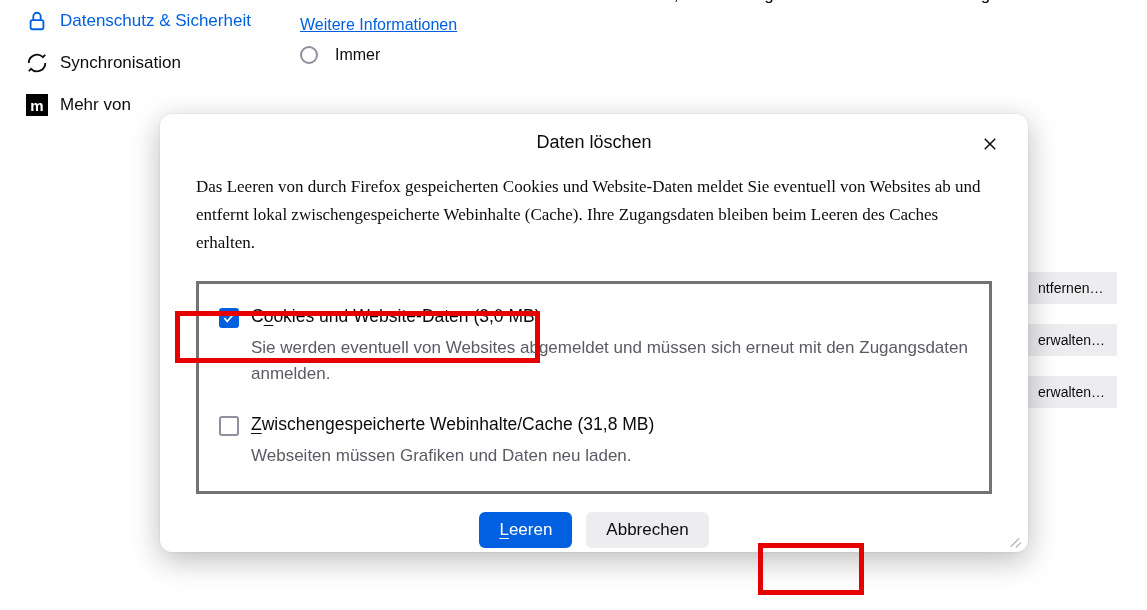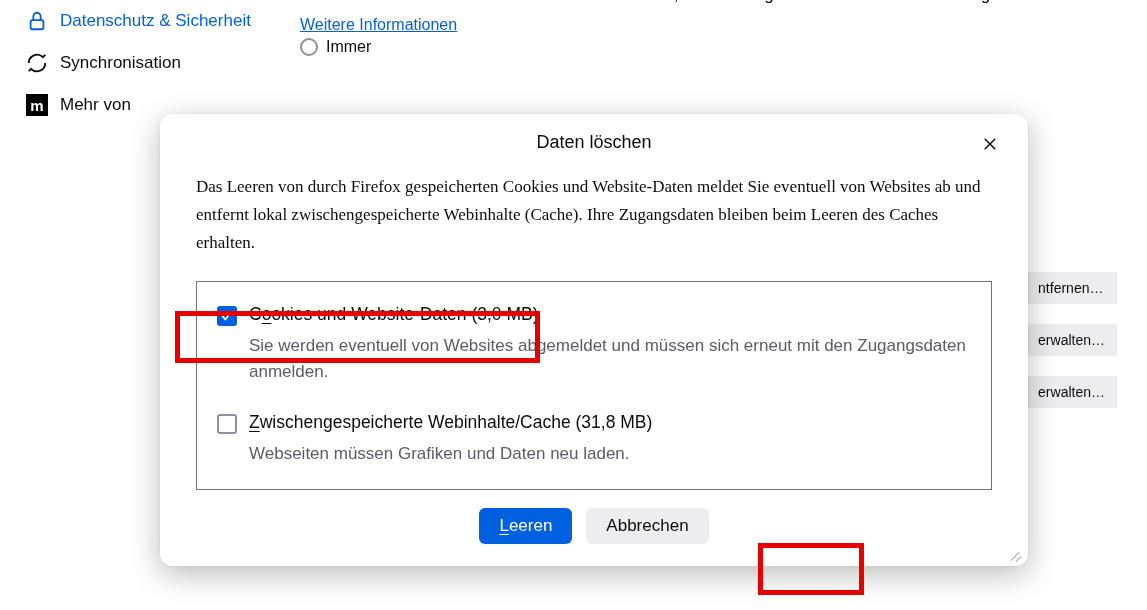--- a/index.html
+++ b/index.html
@@ -38,54 +38,54 @@
   .side-icon { width: 22px; height: 22px; display:flex; align-items:center; justify-content:center; }
   .side-icon svg { width:22px; height:22px; }
   .main {
     position: absolute;
     left: 300px;
     top: -18px;
     right: 25px;
   }
   .main p { margin: 0 0 8px 0; font-size: 17px; line-height: 1.5; }
   .link { color: #0060df; text-decoration: underline; cursor: pointer; }
-  .radio-row { display:flex; align-items:center; gap:8px; margin-top:4px; }
+  .radio-row { display:flex; align-items:center; gap:17px; margin-top:12px; }
   .radio-shape {
     width:18px; height:18px; border:2px solid #8f8f9d; border-radius:50%;
   }
   .bg-buttons {
     position:absolute; right:30px; top:272px; display:flex; flex-direction:column; gap:20px;
   }
   .bg-btn {
     background:#ededf0; font-size:14px; padding:8px 12px; color:#0c0c0d;
   }
   .overlay {
     position:absolute; inset:0; background:rgba(255,255,255,0.0);
   }
   .dialog {
     position:absolute;
     left:160px; top:114px; width:868px;
     background:#fff;
     border-radius:12px;
     box-shadow:0 8px 30px rgba(12,12,13,0.28), 0 0 0 1px rgba(0,0,0,0.03);
-    padding-bottom:22px;
+    padding-bottom:4px;
   }
   .dialog-header {
     position:relative; text-align:center; padding:18px 0 12px 0;
     font-size:18px; font-weight:500;
   }
   .close {
     position:absolute; right:26px; top:18px; cursor:pointer; width:24px; height:24px;
     display:flex; align-items:center; justify-content:center;
   }
   .close svg { width:18px; height:18px; }
   .dialog-body { padding: 8px 36px 0 36px; }
   .dialog-body p { font-size:17px; line-height:1.65; margin:0 0 24px 0;font-family:Liberation Serif, serif; }
   .options-box {
-    border:1px solid #737373; padding:22px 20px 22px 20px;
+    border:3px solid #737373; padding:22px 20px 22px 20px;
   }
   .opt { display:flex; gap:12px; }
   .opt + .opt { margin-top:26px; }
   .opt-text { flex:1; }
   .opt-title { font-size:17.5px; margin-bottom:8px; }
   .opt-desc { font-size:17px; color:#5b5b66; line-height:1.55; }
   .cb {
     width:20px; height:20px; border:2px solid #8f8f9d; border-radius:3px; margin-top:2px;
     flex-shrink:0; display:flex; align-items:center; justify-content:center;
   }

